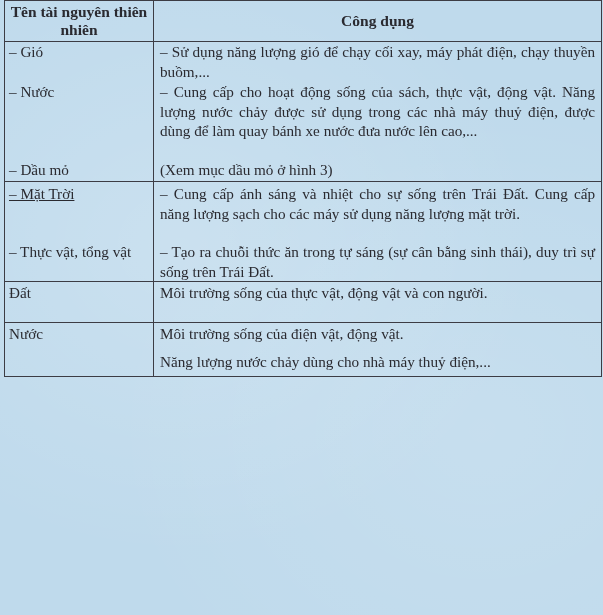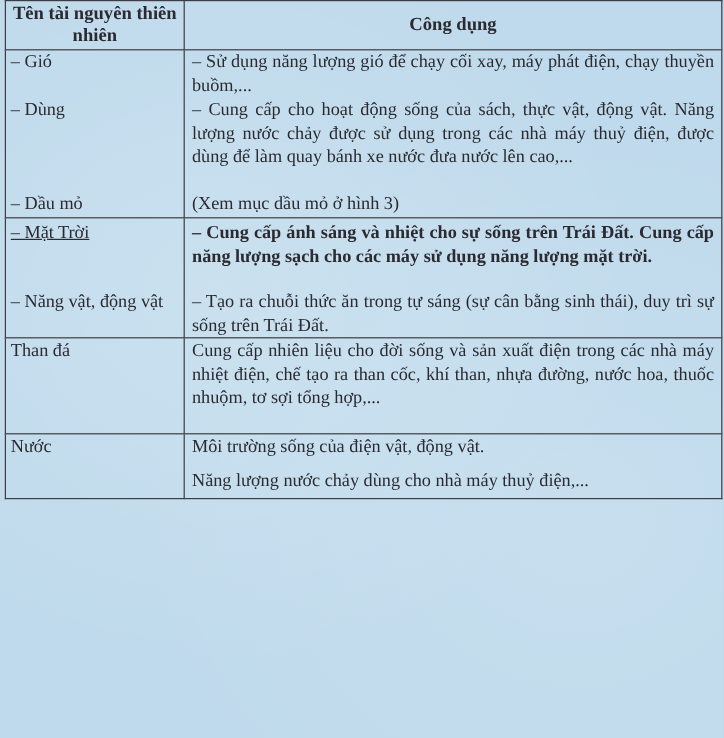--- a/index.html
+++ b/index.html
@@ -58,43 +58,43 @@
       <tr class="hdr">
         <th>Tên tài nguyên thiên nhiên</th>
         <th>Công dụng</th>
       </tr>
     </thead>
     <tbody>
 
       <tr style="height:140px;">
         <td class="cell-name">
           <div style="height:40px;">– Gió</div>
-          <div style="height:78px;">– Dùng</div>
+          <div style="height:78px;">– Nước</div>
           <div>– Dầu mỏ</div>
         </td>
         <td class="usage">
           <div style="height:40px;">– Sử dụng năng lượng gió để chạy cối xay, máy phát điện, chạy thuyền buồm,...</div>
           <div style="height:78px;">– Cung cấp cho hoạt động sống của sách, thực vật, động vật. Năng lượng nước chảy được sử dụng trong các nhà máy thuỷ điện, được dùng để làm quay bánh xe nước đưa nước lên cao,...</div>
           <div>(Xem mục dầu mỏ ở hình 3)</div>
         </td>
       </tr>
 
       <tr style="height:92px;">
         <td class="cell-name">
           <div style="height:58px; padding-top:2px;text-decoration:underline;">– Mặt Trời</div>
-          <div style="padding-left:10px; text-indent:-10px; width:120px;">– Năng vật, động vật</div>
+          <div style="padding-left:10px; text-indent:-10px; width:120px;">– Thực vật, tổng vật</div>
         </td>
         <td class="usage">
-          <div style="height:58px; padding-top:2px;font-weight:bold;">– Cung cấp ánh sáng và nhiệt cho sự sống trên Trái Đất. Cung cấp năng lượng sạch cho các máy sử dụng năng lượng mặt trời.</div>
+          <div style="height:58px; padding-top:2px;">– Cung cấp ánh sáng và nhiệt cho sự sống trên Trái Đất. Cung cấp năng lượng sạch cho các máy sử dụng năng lượng mặt trời.</div>
           <div>– Tạo ra chuỗi thức ăn trong tự sáng (sự cân bằng sinh thái), duy trì sự sống trên Trái Đất.</div>
         </td>
       </tr>
-      <tr style="height:80px;">
-        <td class="cell-name sp-top">Than đá</td>
-        <td class="usage sp-top">Cung cấp nhiên liệu cho đời sống và sản xuất điện trong các nhà máy nhiệt điện, chế tạo ra than cốc, khí than, nhựa đường, nước hoa, thuốc nhuộm, tơ sợi tổng hợp,...</td>
+      <tr style="height:41px;">
+        <td class="cell-name sp-top">Đất</td>
+        <td class="usage sp-top">Môi trường sống của thực vật, động vật và con người.</td>
       </tr>
       <tr style="height:54px;">
         <td class="cell-name sp-top">Nước</td>
         <td class="usage sp-top">
           <div>Môi trường sống của điện vật, động vật.</div>
           <div class="water-line2">Năng lượng nước chảy dùng cho nhà máy thuỷ điện,...</div>
         </td>
       </tr>
     </tbody>
   </table>

